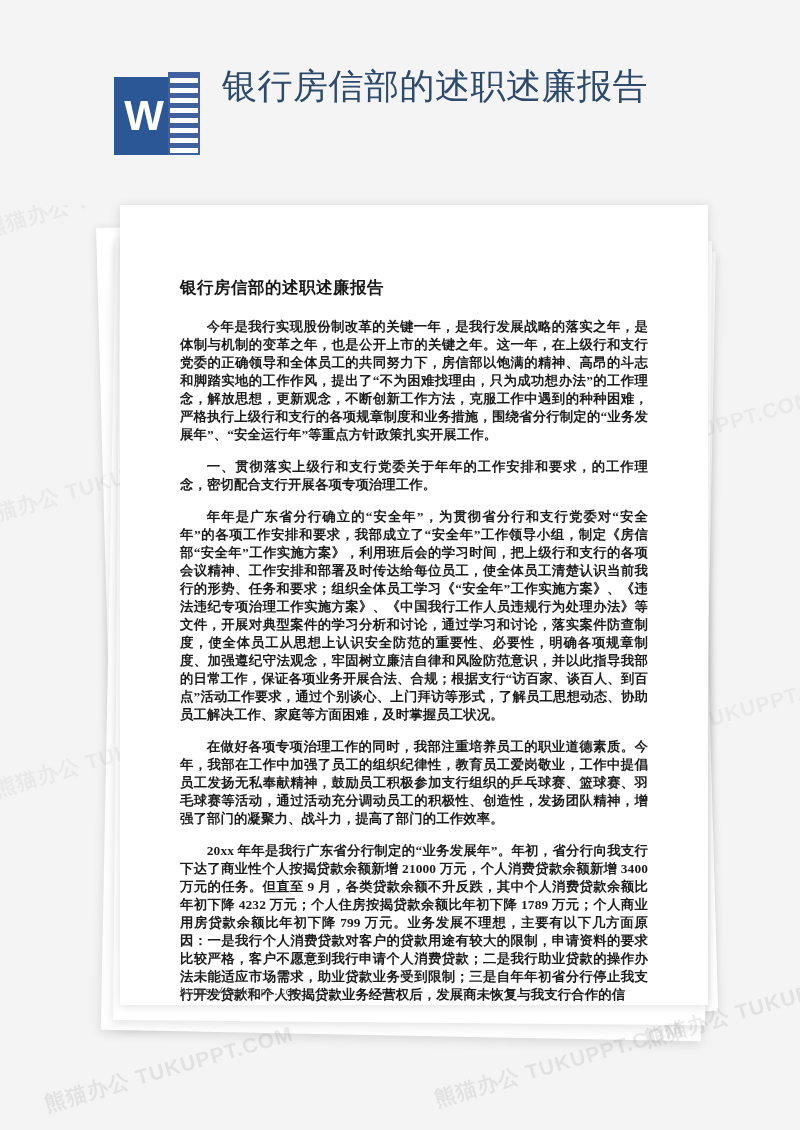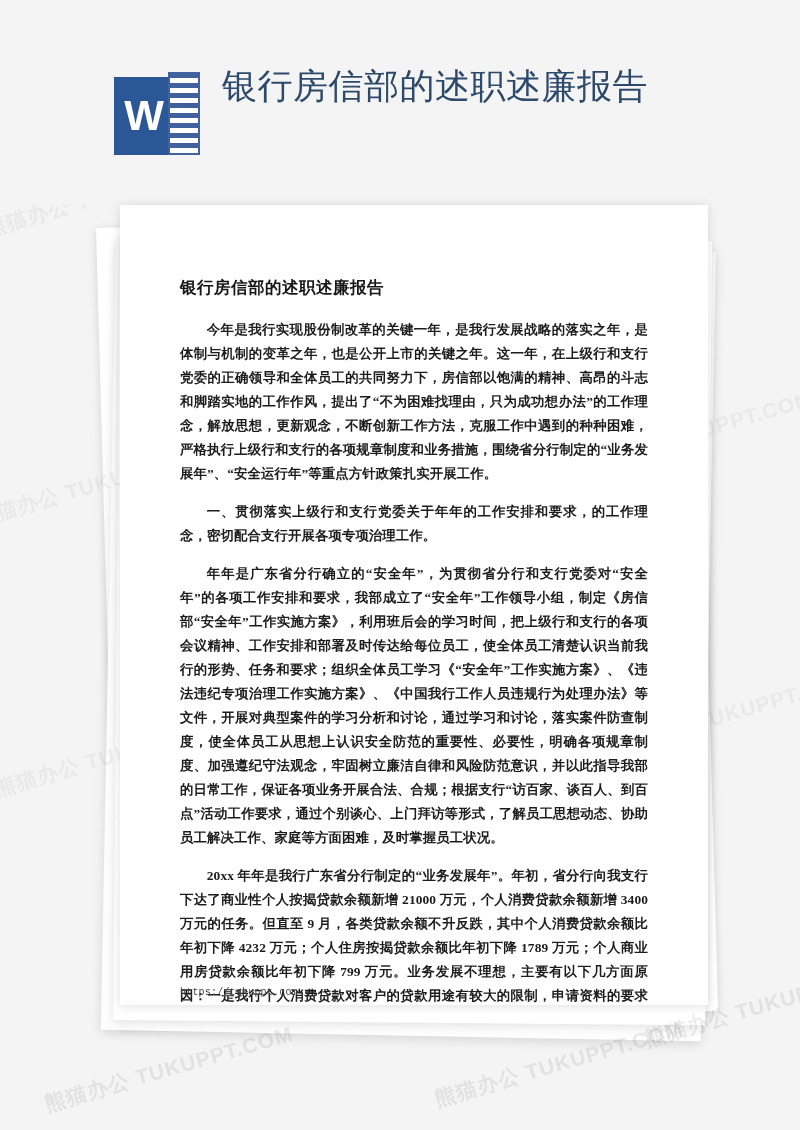--- a/index.html
+++ b/index.html
@@ -156,21 +156,21 @@
     font-family: "Liberation Serif", serif;
     font-size: 16.5px;
     font-weight: bold;
     color: #171717;
     letter-spacing: 0.5px;
     margin: 0 0 19px 0;
   }
   .para {
     font-family: "Liberation Serif", serif;
     font-size: 13.4px;
-    line-height: 24px;
+    line-height: 18px;
     color: #1c1c1c;
     text-indent: 2em;
     text-align: justify;
     margin: 0 0 14px 0;
     letter-spacing: 0.1px;
     font-weight: bold;
   }
   .footer-url {
     position: absolute;
     left: 60px;
@@ -236,16 +236,17 @@
     <div class="doc-heading">银行房信部的述职述廉报告</div>
   </div>
 </div>
 
 <div class="page">
   <div class="page-body">
     <div class="page-title">银行房信部的述职述廉报告</div>
     <p class="para">今年是我行实现股份制改革的关键一年，是我行发展战略的落实之年，是体制与机制的变革之年，也是公开上市的关键之年。这一年，在上级行和支行党委的正确领导和全体员工的共同努力下，房信部以饱满的精神、高昂的斗志和脚踏实地的工作作风，提出了“不为困难找理由，只为成功想办法”的工作理念，解放思想，更新观念，不断创新工作方法，克服工作中遇到的种种困难，严格执行上级行和支行的各项规章制度和业务措施，围绕省分行制定的“业务发展年”、“安全运行年”等重点方针政策扎实开展工作。</p>
     <p class="para">一、贯彻落实上级行和支行党委关于年年的工作安排和要求，的工作理念，密切配合支行开展各项专项治理工作。</p>
     <p class="para">年年是广东省分行确立的“安全年”，为贯彻省分行和支行党委对“安全年”的各项工作安排和要求，我部成立了“安全年”工作领导小组，制定《房信部“安全年”工作实施方案》，利用班后会的学习时间，把上级行和支行的各项会议精神、工作安排和部署及时传达给每位员工，使全体员工清楚认识当前我行的形势、任务和要求；组织全体员工学习《“安全年”工作实施方案》、《违法违纪专项治理工作实施方案》、《中国我行工作人员违规行为处理办法》等文件，开展对典型案件的学习分析和讨论，通过学习和讨论，落实案件防查制度，使全体员工从思想上认识安全防范的重要性、必要性，明确各项规章制度、加强遵纪守法观念，牢固树立廉洁自律和风险防范意识，并以此指导我部的日常工作，保证各项业务开展合法、合规；根据支行“访百家、谈百人、到百点”活动工作要求，通过个别谈心、上门拜访等形式，了解员工思想动态、协助员工解决工作、家庭等方面困难，及时掌握员工状况。</p>
+    <p class="para">在做好各项专项治理工作的同时，我部注重培养员工的职业道德素质。今年，我部在工作中加强了员工的组织纪律性，教育员工爱岗敬业，工作中提倡员工发扬无私奉献精神，鼓励员工积极参加支行组织的乒乓球赛、篮球赛、羽毛球赛等活动，通过活动充分调动员工的积极性、创造性，发扬团队精神，增强了部门的凝聚力、战斗力，提高了部门的工作效率。</p>
     <p class="para">20xx 年年是我行广东省分行制定的“业务发展年”。年初，省分行向我支行下达了商业性个人按揭贷款余额新增 21000 万元，个人消费贷款余额新增 3400 万元的任务。但直至 9 月，各类贷款余额不升反跌，其中个人消费贷款余额比年初下降 4232 万元；个人住房按揭贷款余额比年初下降 1789 万元；个人商业用房贷款余额比年初下降 799 万元。业务发展不理想，主要有以下几方面原因：一是我行个人消费贷款对客户的贷款用途有较大的限制，申请资料的要求比较严格，客户不愿意到我行申请个人消费贷款；二是我行助业贷款的操作办法未能适应市场需求，助业贷款业务受到限制；三是自年年初省分行停止我支行开发贷款和个人按揭贷款业务经营权后，发展商未恢复与我支行合作的信</p>
   </div>
   <div class="footer-url">https://tukuppt.com</div>
 </div>
 
 </body></html>

